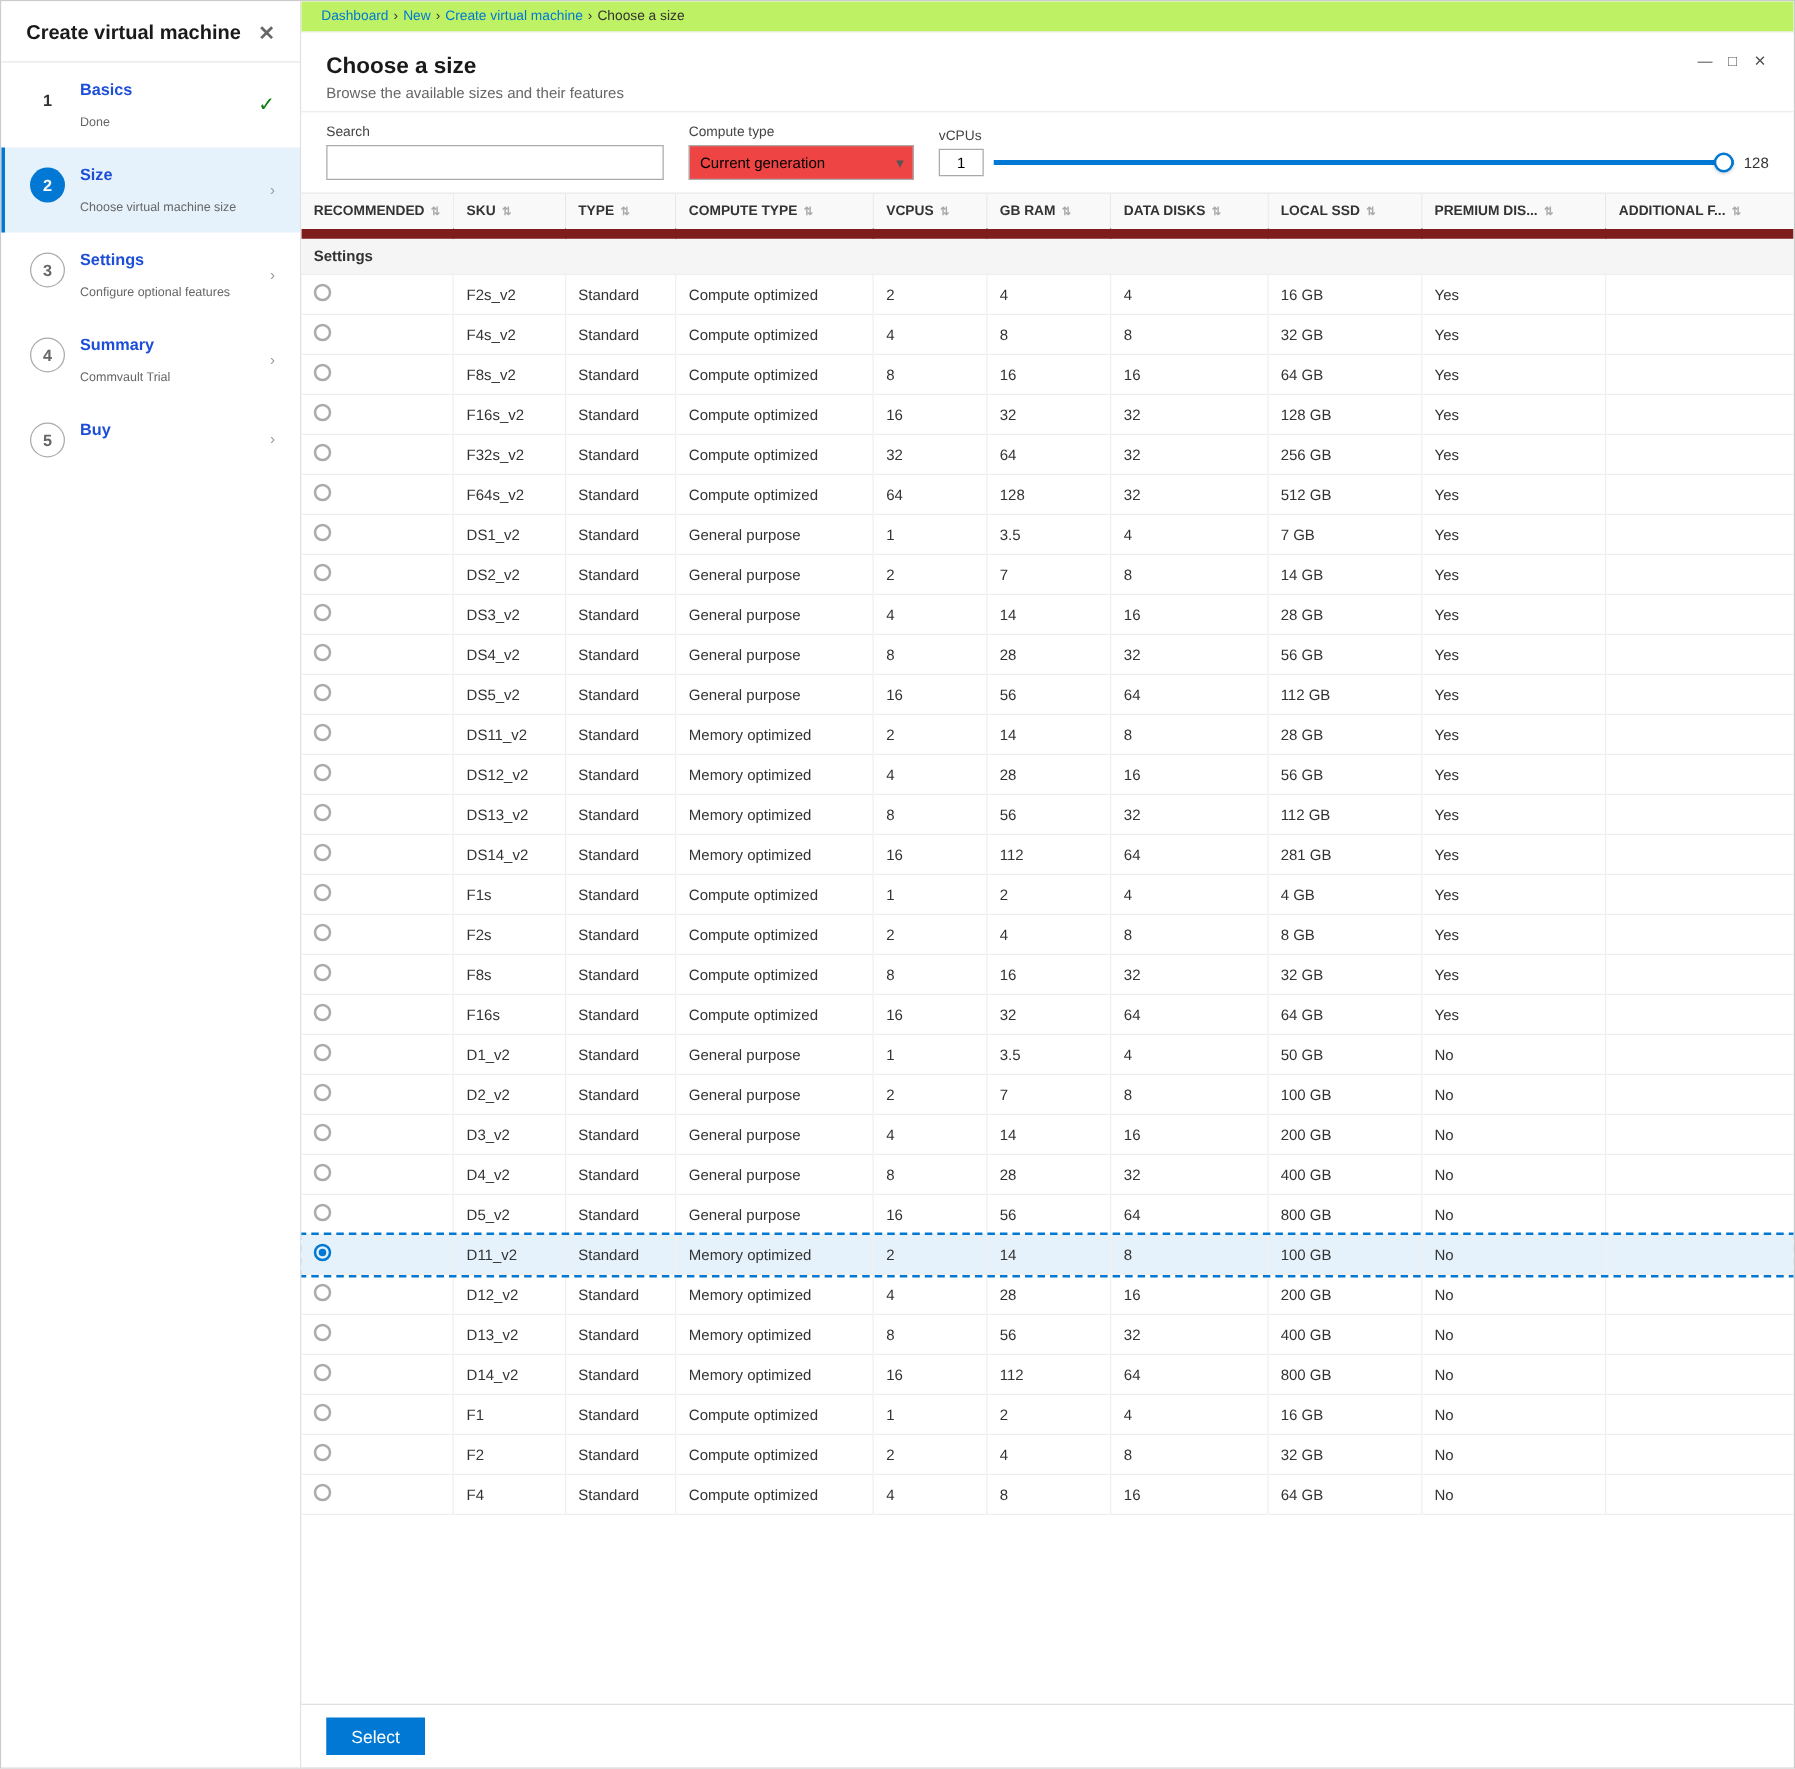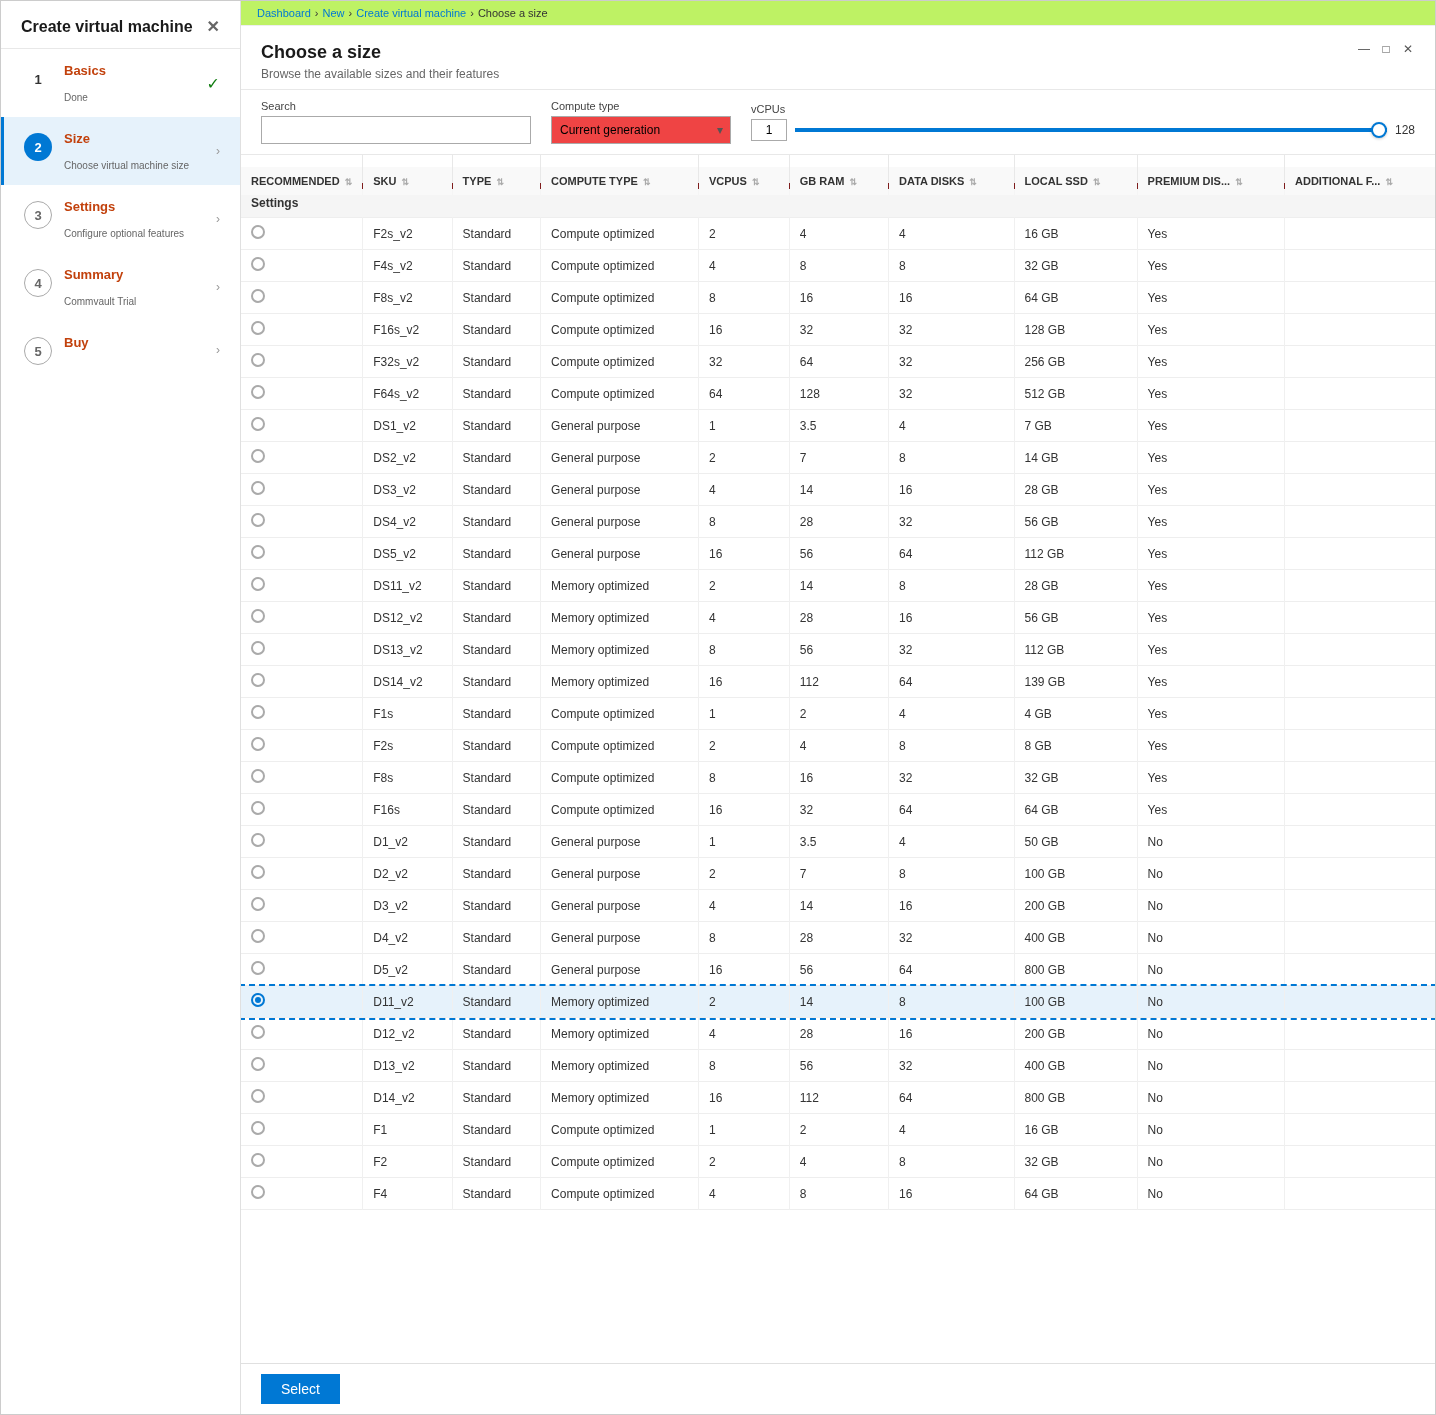--- a/index.html
+++ b/index.html
@@ -15,21 +15,21 @@
 
     .step-item { display: flex; align-items: flex-start; padding: 14px 20px; cursor: pointer; border-left: 3px solid transparent; }
     .step-item.active { background: #e6f2fb; border-left: 3px solid #0078d4; }
 
     .step-number { width: 28px; min-width: 28px; height: 28px; border-radius: 50%; display: flex; align-items: center; justify-content: center; font-size: 13px; font-weight: 600; margin-right: 12px; margin-top: 2px; }
     .step-number.done { background: transparent; color: #333; border: none; }
     .step-number.active { background: #0078d4; color: #fff; }
     .step-number.pending { background: transparent; color: #666; border: 1px solid #aaa; }
 
     .step-info { flex: 1; }
-    .step-title { font-size: 13px; font-weight: 600; color: #c2410c; }
+    .step-title { font-size: 13px; font-weight: 600; color: #1d4ed8; }
     .step-subtitle { font-size: 10px; color: #666; margin-top: 14px; }
     .step-check { color: #107c10; font-size: 16px; margin-left: 8px; align-self: center; }
     .step-arrow { color: #999; font-size: 12px; margin-left: 8px; align-self: center; }
 
     
     .main-content { flex: 1; display: flex; flex-direction: column; overflow: hidden; }
 
     
     .breadcrumb { padding: 6px 16px; font-size: 11px; color: #0078d4; background: #bef264; border-bottom: 1px solid #eee; display: flex; align-items: center; gap: 4px; }
     .breadcrumb span { color: #333; }
@@ -60,21 +60,21 @@
     .vcpu-slider { flex: 1; height: 4px; appearance: none; background: linear-gradient(to right, #0078d4 0%, #0078d4 100%); outline: none; cursor: pointer; }
     .vcpu-slider::-webkit-slider-thumb { appearance: none; width: 16px; height: 16px; border-radius: 50%; background: #fff; border: 2px solid #0078d4; cursor: pointer; box-shadow: 0 1px 3px rgba(0,0,0,0.2); }
     .vcpu-max { font-size: 12px; color: #333; }
 
     
     .table-area { flex: 1; overflow-y: auto; overflow-x: auto; position: relative; }
 
     .table-container { min-width: 900px; }
 
     .data-table { width: 100%; border-collapse: collapse; font-size: 12px; }
-    .data-table thead tr { background: #f9f9f9; border-bottom: 6px solid #7f1d1d; position: sticky; top: 12px; z-index: 10; margin-top: 48px; }
+    .data-table thead tr { background: #f9f9f9; border-bottom: 8px solid #7f1d1d; position: sticky; top: 0; z-index: 10; margin-top: 48px; }
     .data-table thead th { padding: 8px 10px; text-align: left; font-weight: 600; color: #333; font-size: 11px; white-space: nowrap; border-right: 1px solid #e8e8e8; cursor: pointer; user-select: none; }
     .data-table thead th:last-child { border-right: none; }
     .data-table thead th .sort-icon { color: #aaa; margin-left: 2px; font-size: 9px; }
 
     .section-header { background: #f5f5f5; }
     .section-header td { padding: 6px 10px; font-weight: 600; color: #444; font-size: 12px; }
 
     .data-table tbody tr { border-bottom: 1px solid #eee; }
     .data-table tbody tr.selected { background: #e6f2fb; outline: 2px dashed #0078d4; }
     .data-table tbody td { padding: 7px 10px; color: #333; white-space: nowrap; border-right: 1px solid #f0f0f0; }
@@ -436,21 +436,21 @@
                 <td></td>
               </tr>
               <tr>
                 <td class="radio-col"><span class="radio-dot"></span></td>
                 <td>DS14_v2</td>
                 <td>Standard</td>
                 <td>Memory optimized</td>
                 <td>16</td>
                 <td>112</td>
                 <td>64</td>
-                <td>139 GB</td>
+                <td>281 GB</td>
                 <td>Yes</td>
                 <td></td>
               </tr>
               <tr>
                 <td class="radio-col"><span class="radio-dot"></span></td>
                 <td>F1s</td>
                 <td>Standard</td>
                 <td>Compute optimized</td>
                 <td>1</td>
                 <td>2</td>

